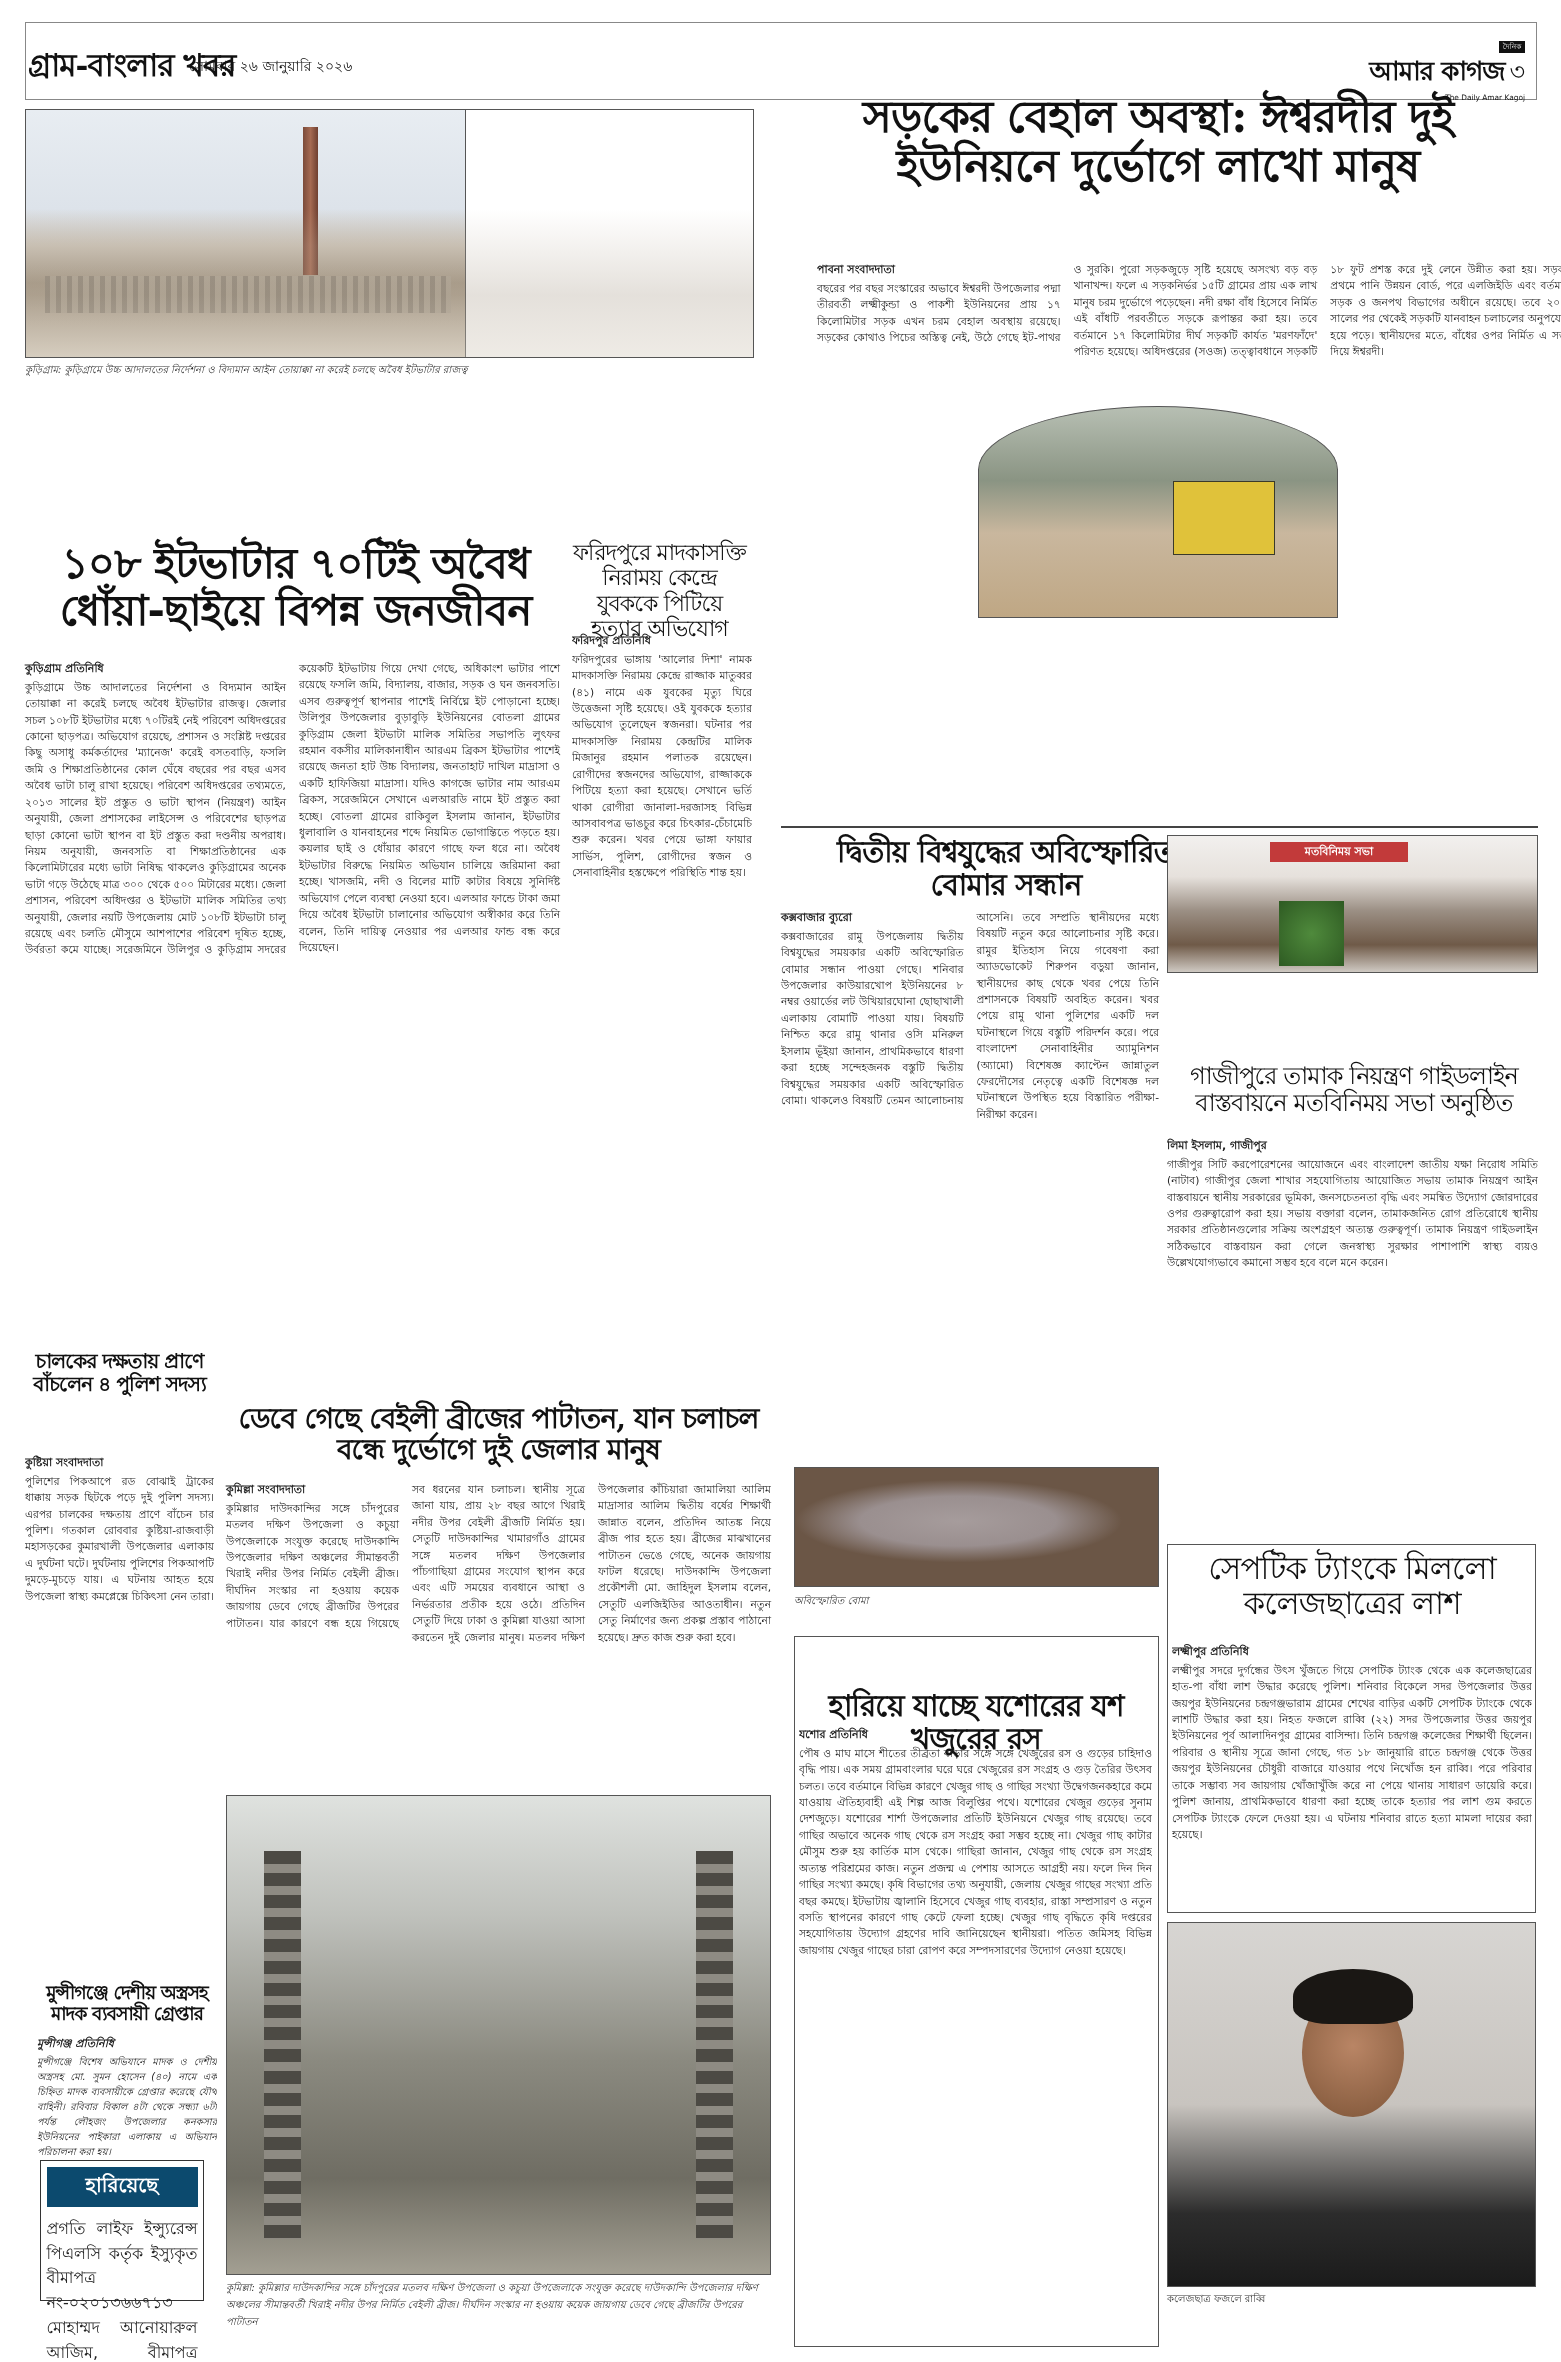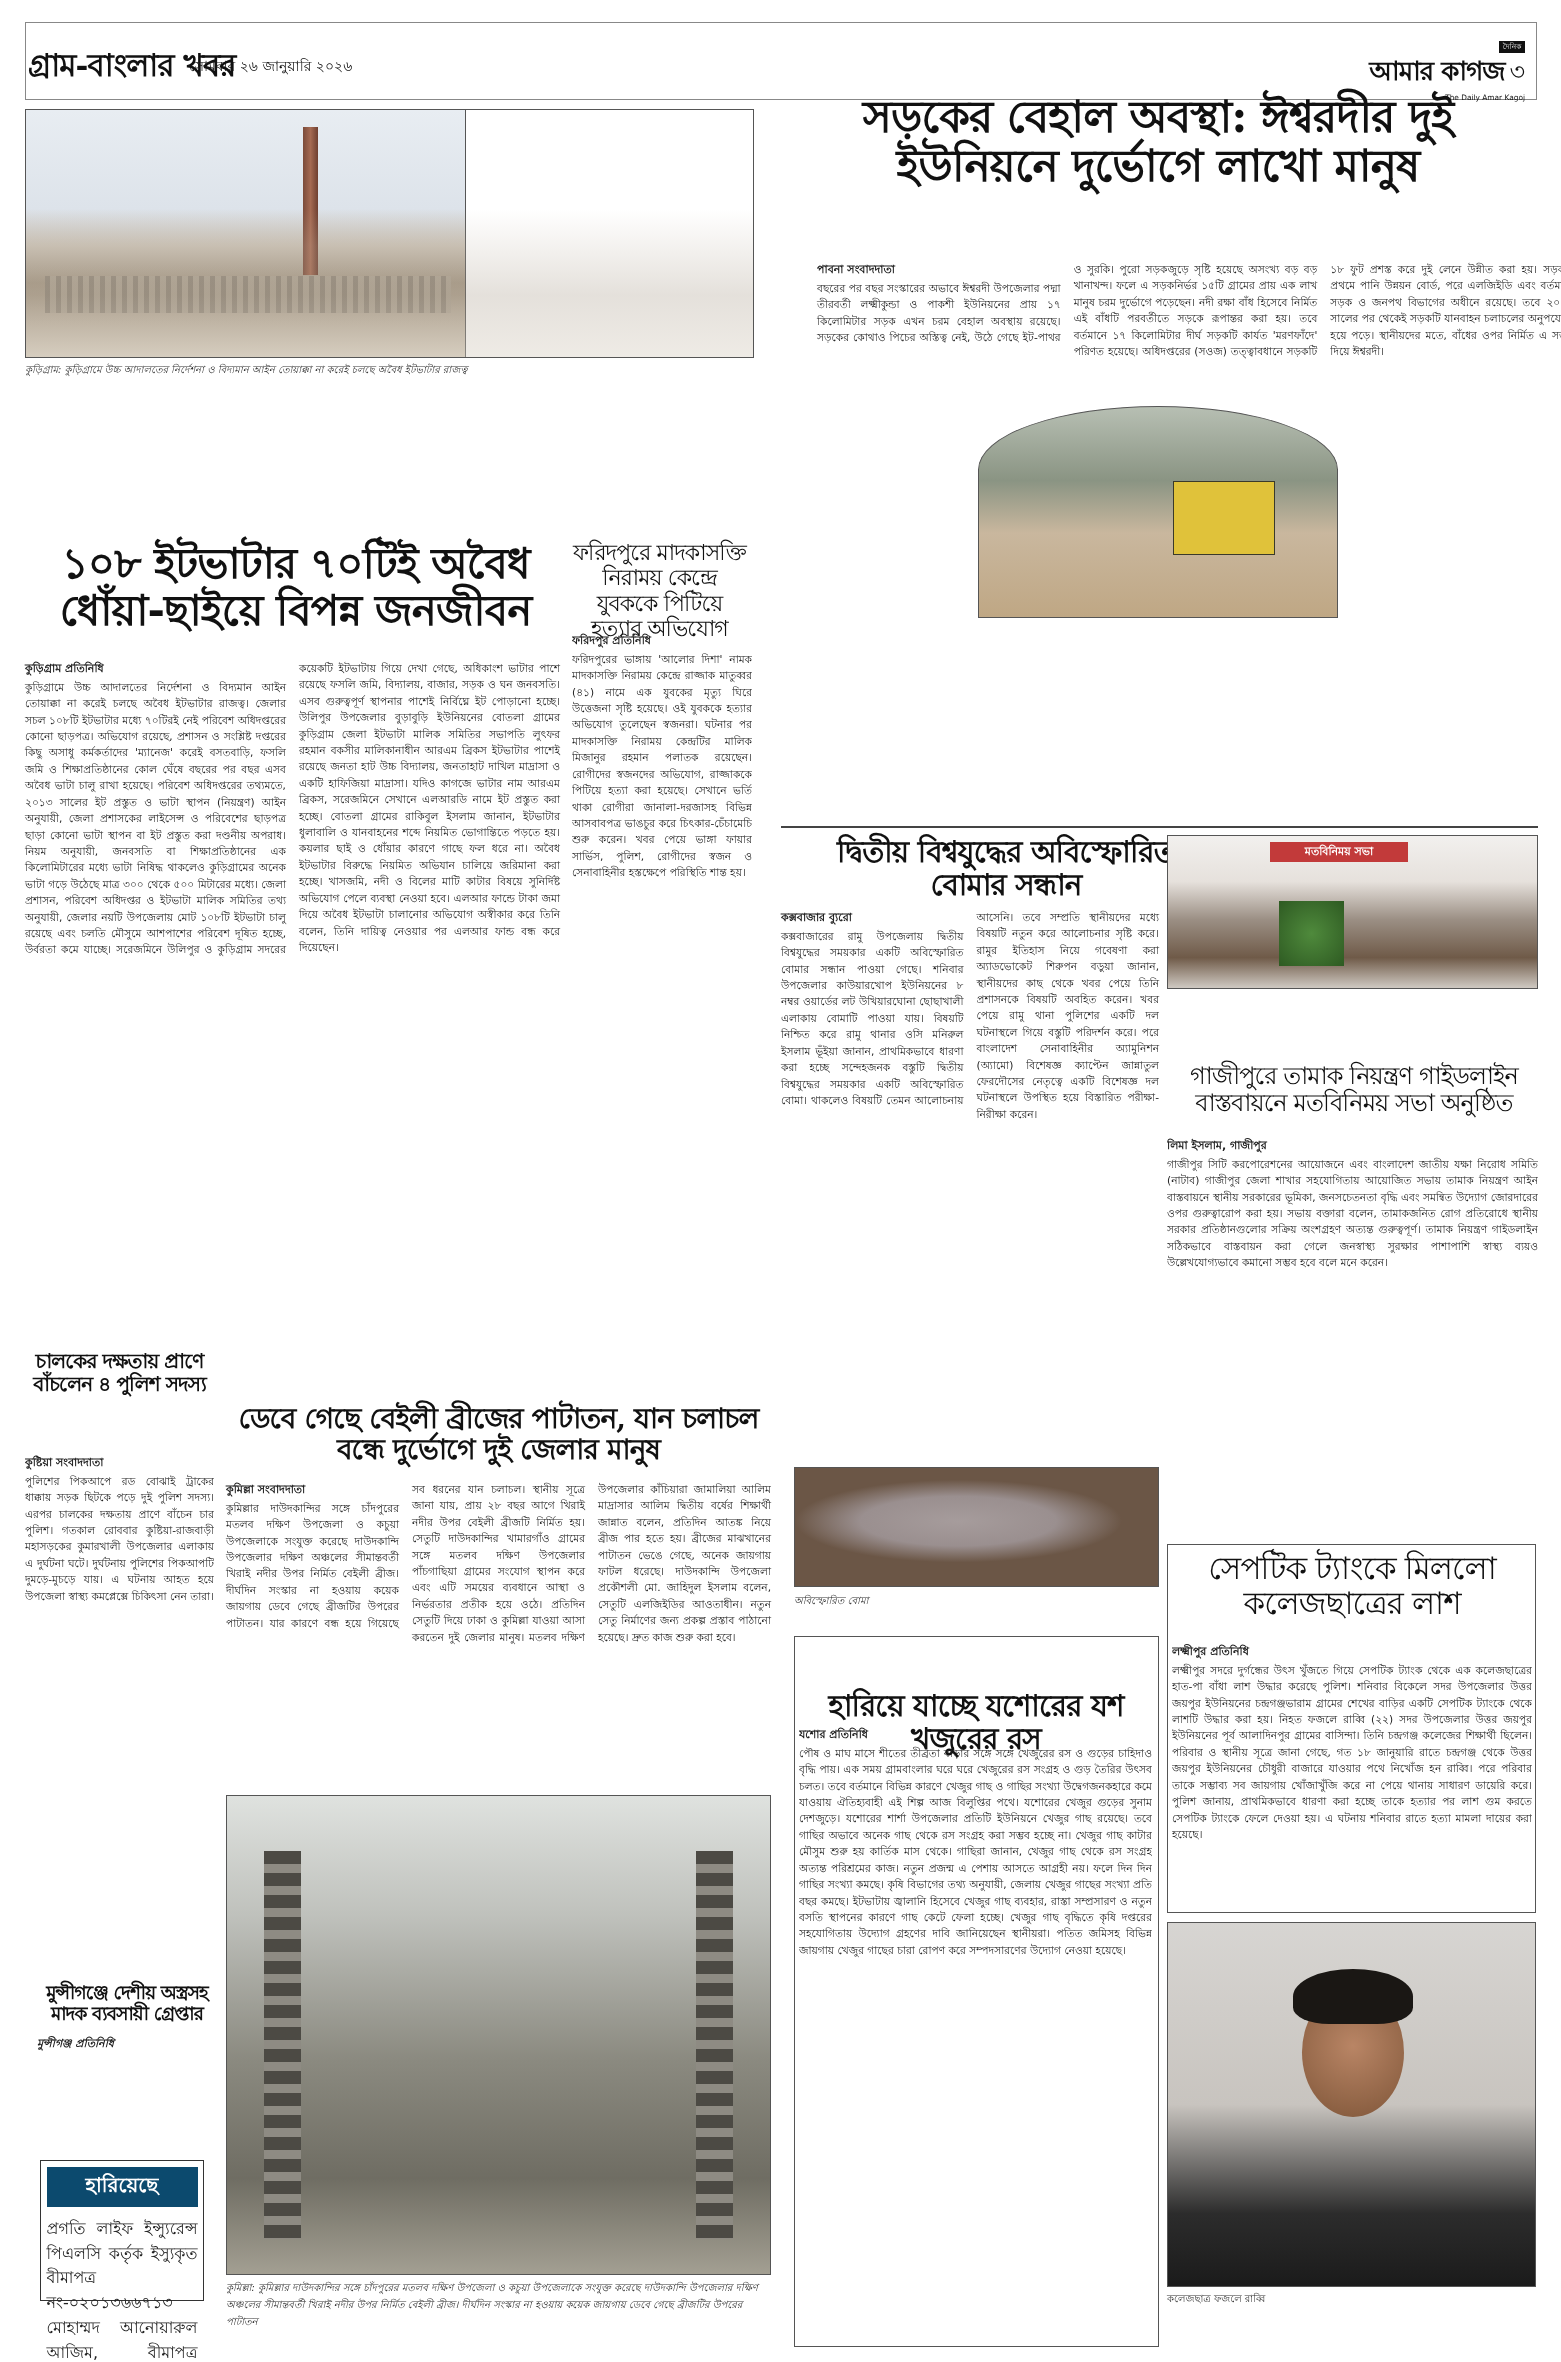--- a/index.html
+++ b/index.html
@@ -73,39 +73,40 @@
 <div class="abs rule" style="left:781px; top:826px; width:757px;"></div>
 
 <div class="abs head" style="left:812px; top:835px; width:388px; font-size:29.5px; font-weight:bold;">দ্বিতীয় বিশ্বযুদ্ধের অবিস্ফোরিত বোমার সন্ধান</div>
 <div class="abs body cols2" style="left:781px; top:909px; width:378px; height:554px;">
   <div class="byline">কক্সবাজার ব্যুরো</div>
   <div>কক্সবাজারের রামু উপজেলায় দ্বিতীয় বিশ্বযুদ্ধের সময়কার একটি অবিস্ফোরিত বোমার সন্ধান পাওয়া গেছে। শনিবার উপজেলার কাউয়ারখোপ ইউনিয়নের ৮ নম্বর ওয়ার্ডের লট উখিয়ারঘোনা ছোছাখালী এলাকায় বোমাটি পাওয়া যায়। বিষয়টি নিশ্চিত করে রামু থানার ওসি মনিরুল ইসলাম ভূঁইয়া জানান, প্রাথমিকভাবে ধারণা করা হচ্ছে সন্দেহজনক বস্তুটি দ্বিতীয় বিশ্বযুদ্ধের সময়কার একটি অবিস্ফোরিত বোমা। থাকলেও বিষয়টি তেমন আলোচনায় আসেনি। তবে সম্প্রতি স্থানীয়দের মধ্যে বিষয়টি নতুন করে আলোচনার সৃষ্টি করে। রামুর ইতিহাস নিয়ে গবেষণা করা অ্যাডভোকেট শিরুপন বড়ুয়া জানান, স্থানীয়দের কাছ থেকে খবর পেয়ে তিনি প্রশাসনকে বিষয়টি অবহিত করেন। খবর পেয়ে রামু থানা পুলিশের একটি দল ঘটনাস্থলে গিয়ে বস্তুটি পরিদর্শন করে। পরে বাংলাদেশ সেনাবাহিনীর অ্যামুনিশন (অ্যামো) বিশেষজ্ঞ ক্যাপ্টেন জান্নাতুল ফেরদৌসের নেতৃত্বে একটি বিশেষজ্ঞ দল ঘটনাস্থলে উপস্থিত হয়ে বিস্তারিত পরীক্ষা-নিরীক্ষা করেন।</div>
 </div>
 <div class="abs photo" style="left:794px; top:1467px; width:365px; height:120px; background:radial-gradient(ellipse 45% 35% at 45% 45%,#a69c9c 0%,#9a8f8f 60%,#6b5646 100%);"></div>
 <div class="abs caption" style="left:794px; top:1593px; width:277px;">অবিস্ফোরিত বোমা</div>
 
-<div class="abs photo" style="left:1167px; top:835px; width:371px; height:154px; background:linear-gradient(180deg,#f2f0ee 0%,#e6e1dc 30%,#9b8f84 55%,#6f5a48 80%,#cfc9c2 100%);">
+<div class="abs photo" style="left:1167px; top:835px; width:371px; height:138px; background:linear-gradient(180deg,#f2f0ee 0%,#e6e1dc 30%,#9b8f84 55%,#6f5a48 80%,#cfc9c2 100%);">
   <div style="position:absolute; left:102px; top:5.5px; width:138px; height:20px; background:#c23a3a; color:#fff; font-size:11px; text-align:center; line-height:20px; font-weight:bold;">মতবিনিময় সভা</div>
   <div style="position:absolute; left:111px; top:65px; width:65px; height:65px; background:radial-gradient(circle,#4f8a3c,#2e5a22);"></div>
 </div>
 <div class="abs head" style="left:1167px; top:1063px; width:374px; font-size:24px; font-weight:normal;">গাজীপুরে তামাক নিয়ন্ত্রণ গাইডলাইন বাস্তবায়নে মতবিনিময় সভা অনুষ্ঠিত</div>
 <div class="abs body" style="left:1167px; top:1137px; width:371px; height:378px; overflow:hidden;">
   <div class="byline">লিমা ইসলাম, গাজীপুর</div>
   <div>গাজীপুর সিটি করপোরেশনের আয়োজনে এবং বাংলাদেশ জাতীয় যক্ষা নিরোধ সমিতি (নাটাব) গাজীপুর জেলা শাখার সহযোগিতায় আয়োজিত সভায় তামাক নিয়ন্ত্রণ আইন বাস্তবায়নে স্থানীয় সরকারের ভূমিকা, জনসচেতনতা বৃদ্ধি এবং সমন্বিত উদ্যোগ জোরদারের ওপর গুরুত্বারোপ করা হয়। সভায় বক্তারা বলেন, তামাকজনিত রোগ প্রতিরোধে স্থানীয় সরকার প্রতিষ্ঠানগুলোর সক্রিয় অংশগ্রহণ অত্যন্ত গুরুত্বপূর্ণ। তামাক নিয়ন্ত্রণ গাইডলাইন সঠিকভাবে বাস্তবায়ন করা গেলে জনস্বাস্থ্য সুরক্ষার পাশাপাশি স্বাস্থ্য ব্যয়ও উল্লেখযোগ্যভাবে কমানো সম্ভব হবে বলে মনে করেন।</div>
 </div>
 
 <div class="abs sub" style="left:25px; top:1350px; width:189px; font-size:20px; font-weight:bold;">চালকের দক্ষতায় প্রাণে বাঁচলেন ৪ পুলিশ সদস্য</div>
 <div class="abs body" style="left:25px; top:1454px; width:189px; height:517px; overflow:hidden;">
   <div class="byline">কুষ্টিয়া সংবাদদাতা</div>
   <div>পুলিশের পিকআপে রড বোঝাই ট্রাকের ধাক্কায় সড়ক ছিটকে পড়ে দুই পুলিশ সদস্য। এরপর চালকের দক্ষতায় প্রাণে বাঁচেন চার পুলিশ। গতকাল রোববার কুষ্টিয়া-রাজবাড়ী মহাসড়কের কুমারখালী উপজেলার এলাকায় এ দুর্ঘটনা ঘটে। দুর্ঘটনায় পুলিশের পিকআপটি দুমড়ে-মুচড়ে যায়। এ ঘটনায় আহত হয়ে উপজেলা স্বাস্থ্য কমপ্লেক্সে চিকিৎসা নেন তারা।</div>
 </div>
 
 <div class="abs sub" style="left:37px; top:1982px; width:180px; font-size:18.5px; font-weight:bold;">মুন্সীগঞ্জে দেশীয় অস্ত্রসহ মাদক ব্যবসায়ী গ্রেপ্তার</div>
 <div class="abs body" style="left:37px; top:2035px; width:180px; height:120px; overflow:hidden; font-size:9.7px;font-style:italic;">
   <div class="byline">মুন্সীগঞ্জ প্রতিনিধি</div>
+  <div>মুন্সীগঞ্জে বিশেষ অভিযানে মাদক ও দেশীয় অস্ত্রসহ মো. সুমন হোসেন (৪০) নামে এক চিহ্নিত মাদক ব্যবসায়ীকে গ্রেপ্তার করেছে যৌথ বাহিনী। রবিবার বিকাল ৪টা থেকে সন্ধ্যা ৬টা পর্যন্ত লৌহজং উপজেলার কনকসার ইউনিয়নের পাইকারা এলাকায় এ অভিযান পরিচালনা করা হয়।</div>
 </div>
 
 <div class="abs box" style="left:40px; top:2160px; width:164px; height:141px; padding:5.5px; border:1.8px solid #333;">
   <div class="ad-title" style="font-size:20px;">হারিয়েছে</div>
   <div class="body" style="font-size:16px; margin-top:10px;">প্রগতি লাইফ ইন্স্যুরেন্স পিএলসি কর্তৃক ইস্যুকৃত বীমাপত্র নং-০২০১৩৬৬৭১৩ মোহাম্মদ আনোয়ারুল আজিম, বীমাপত্র নং-০২১১০৭৩৫০-মাইন উদ্দিন এর মুল বীমা দলিল হারিয়েছে।</div>
 </div>
 
 <div class="abs head" style="left:226px; top:1403px; width:545px; font-size:28px;">ডেবে গেছে বেইলী ব্রীজের পাটাতন, যান চলাচল বন্ধে দুর্ভোগে দুই জেলার মানুষ</div>
 <div class="abs body cols3" style="left:226px; top:1481px; width:545px; height:305px;">
   <div class="byline">কুমিল্লা সংবাদদাতা</div>

